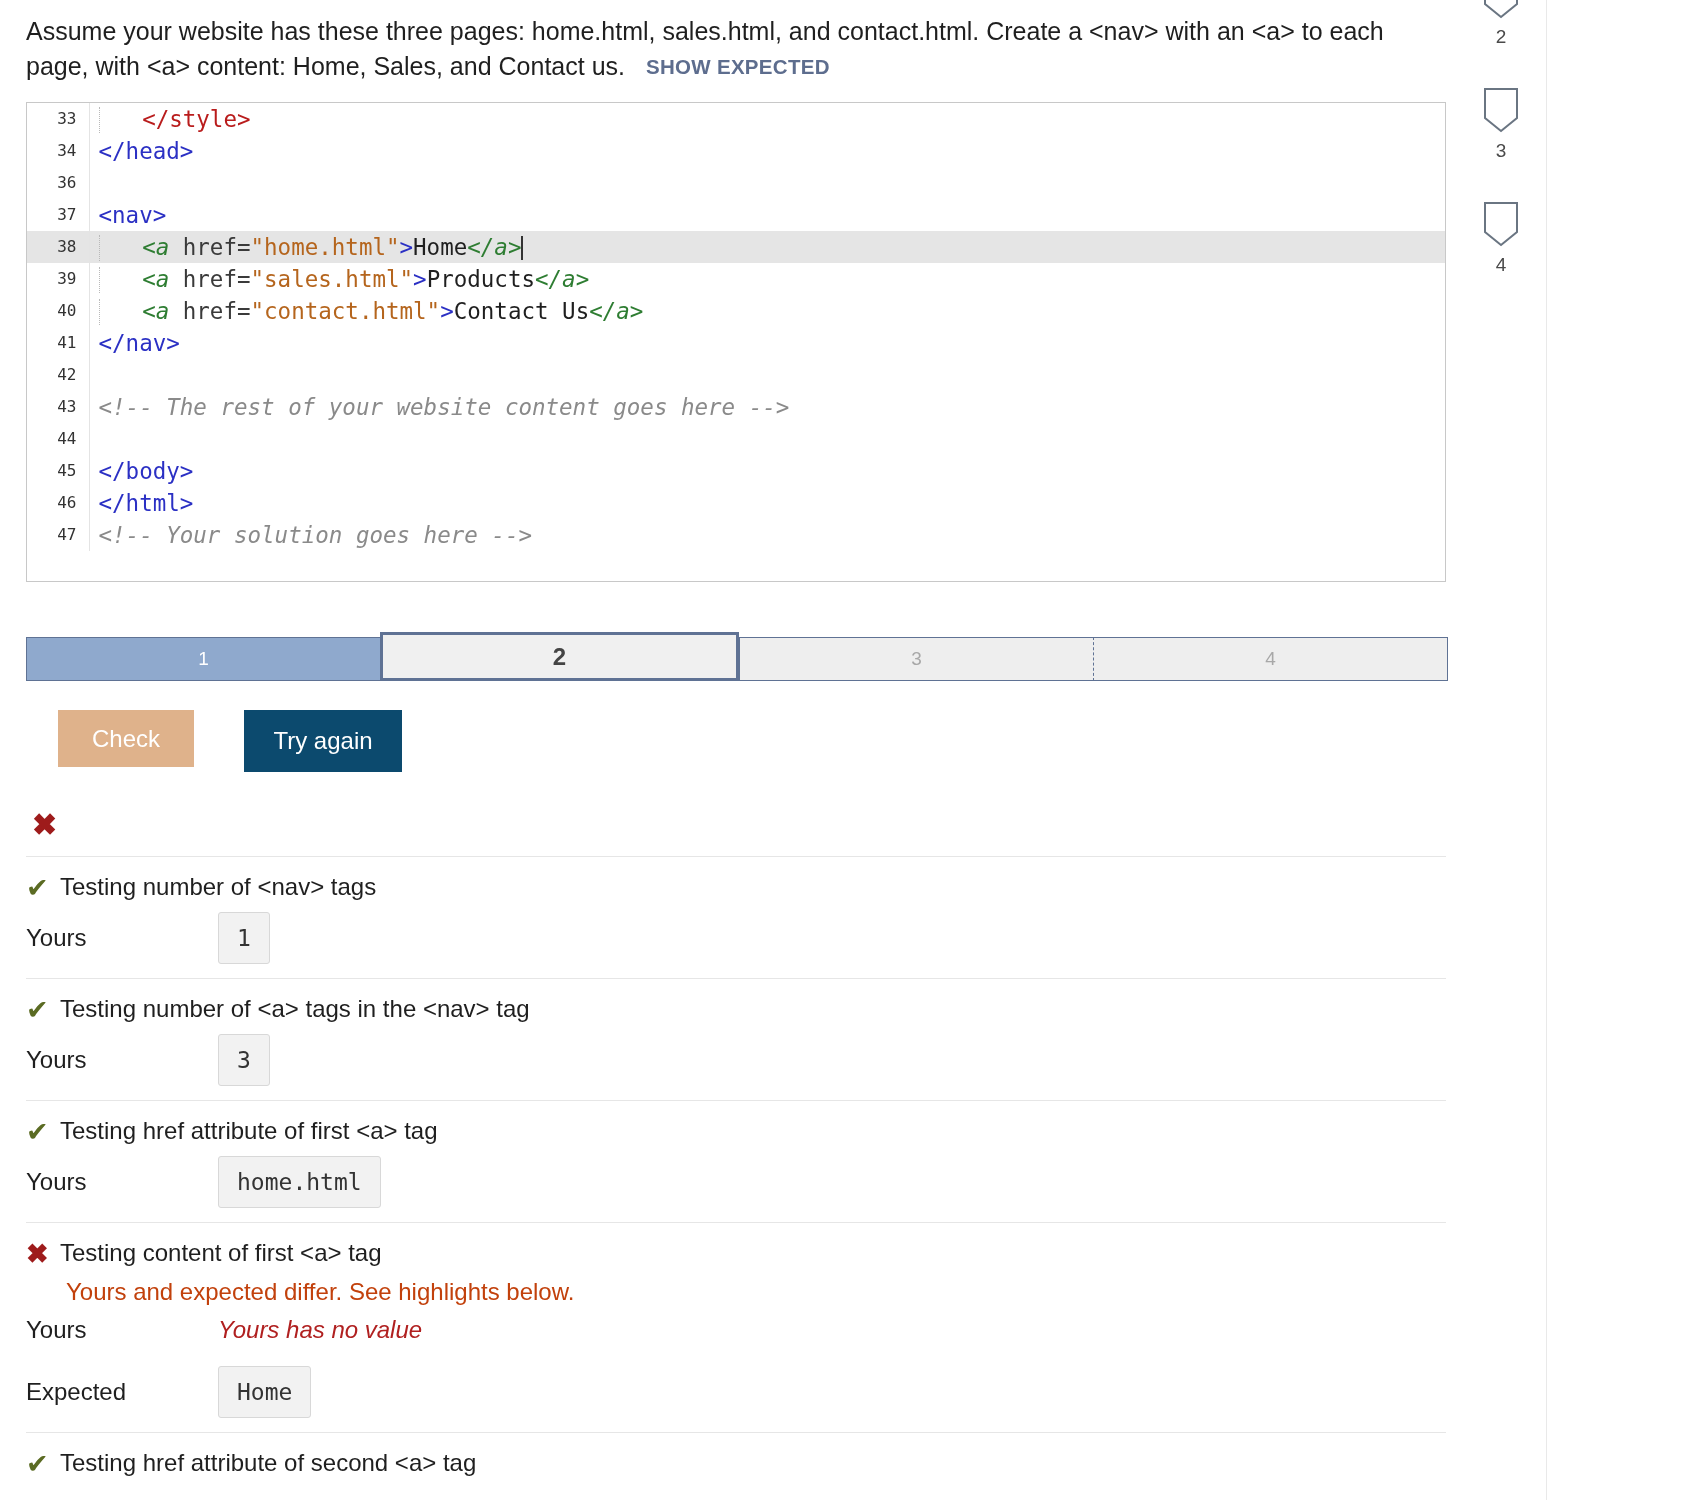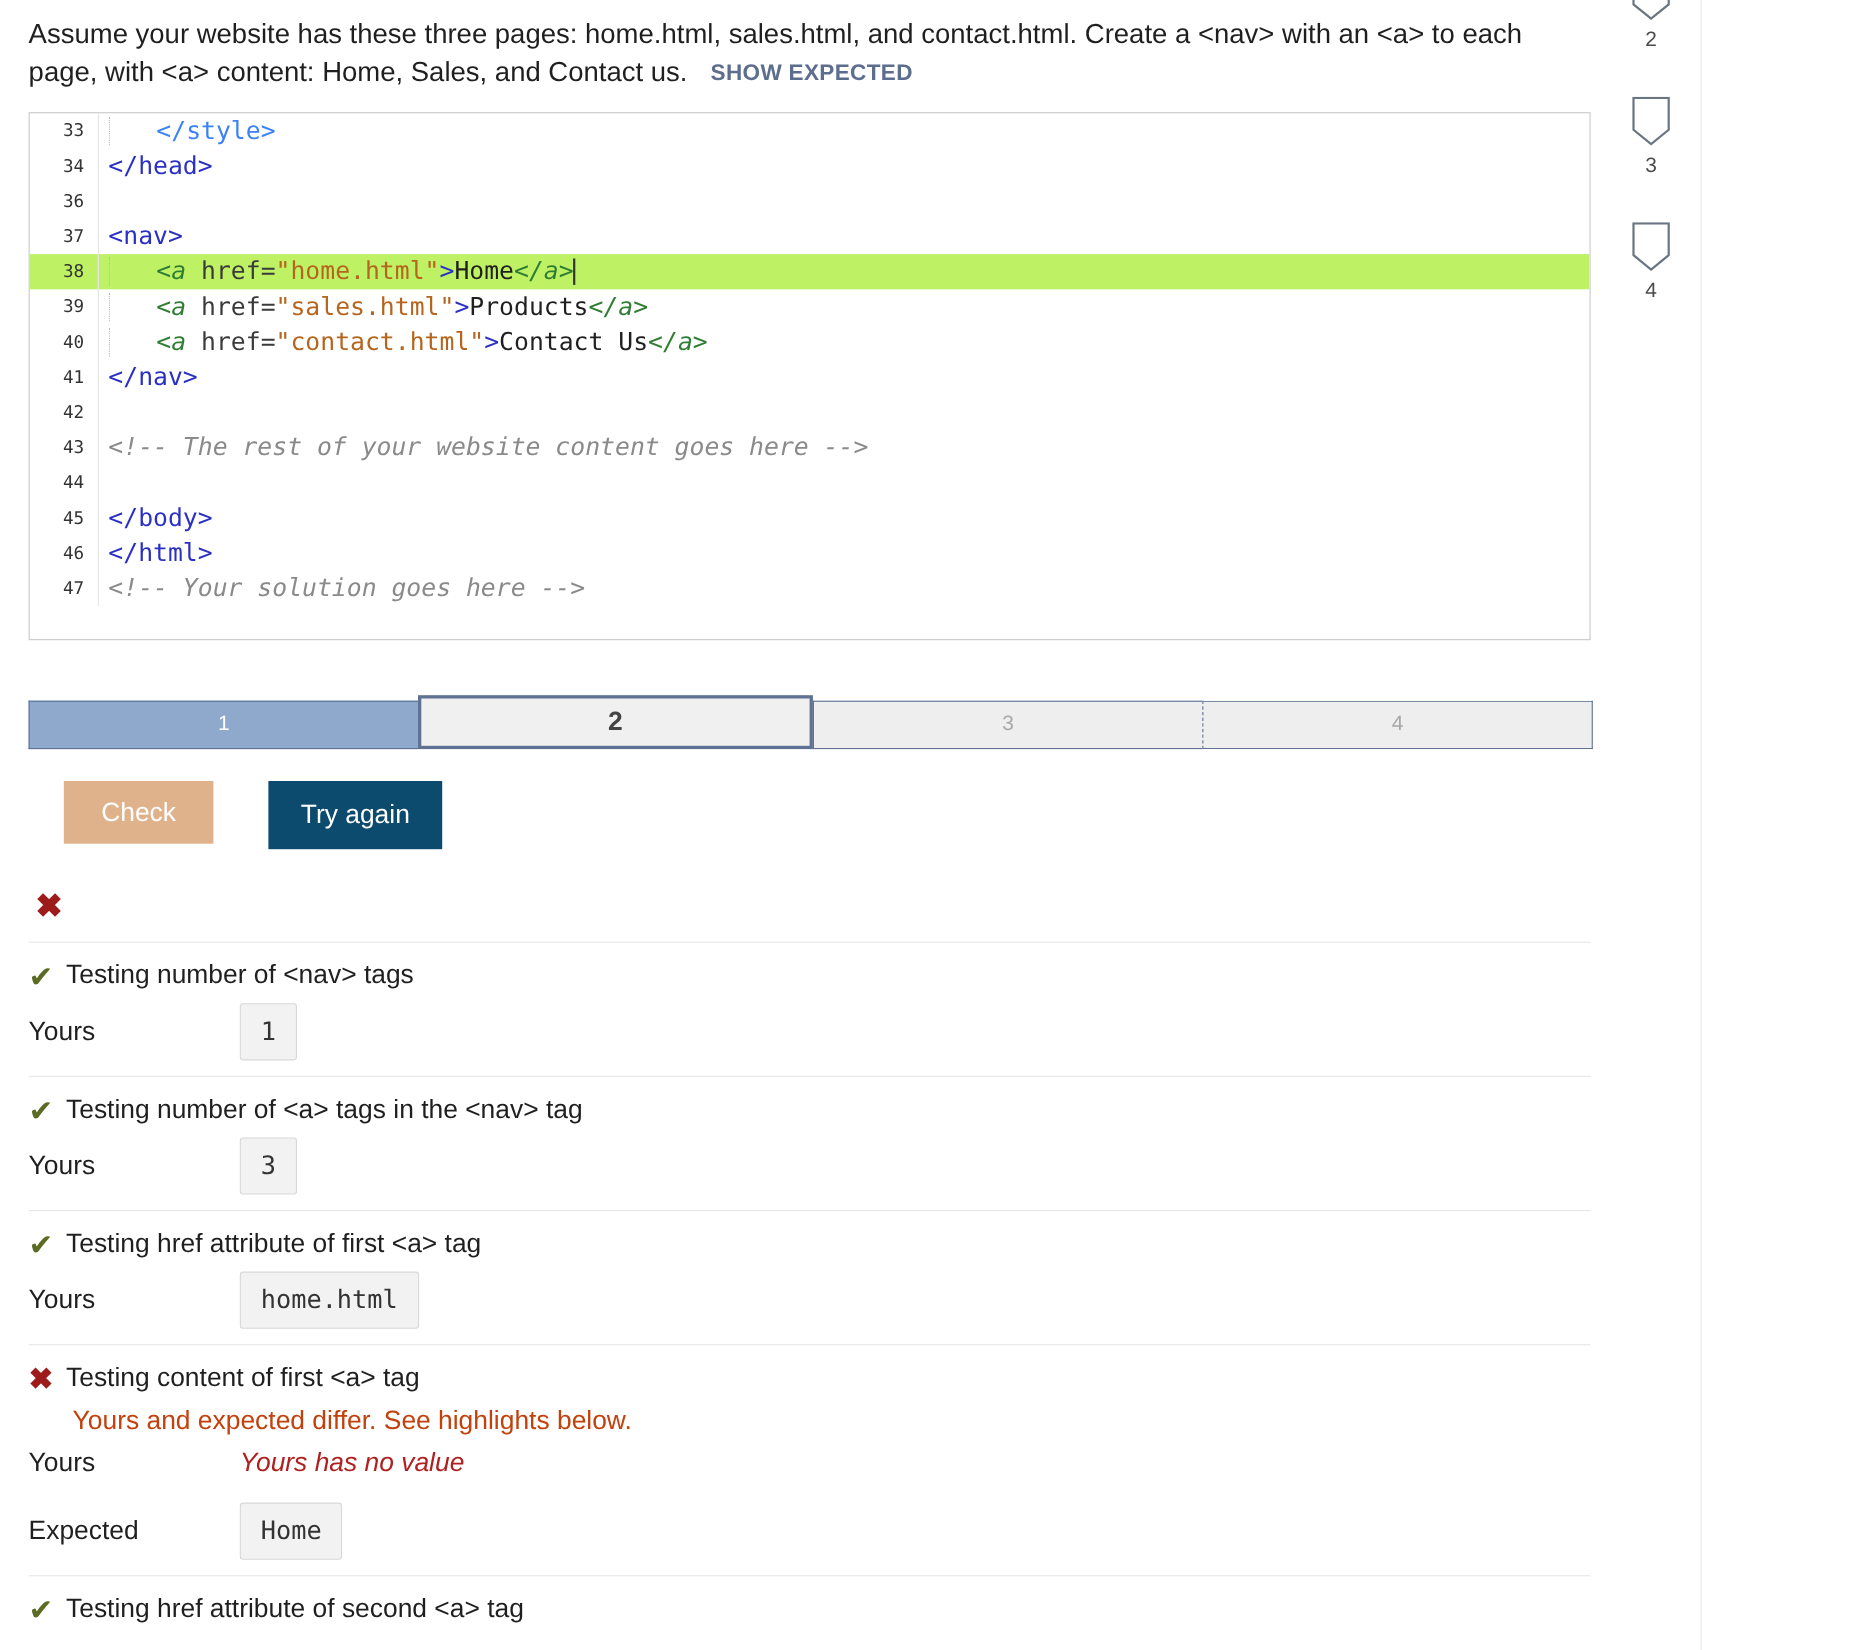--- a/index.html
+++ b/index.html
@@ -56,21 +56,21 @@
     position: relative;
   }
   .code-table {
     border-collapse: collapse;
     width: 100%;
     font-family: "DejaVu Sans Mono", "Liberation Mono", monospace;
     font-size: 22.5px;
     line-height: 30px;
   }
   .code-table tr { height: 30px; }
-  .code-table tr.active { background: #bef264; }
+  .code-table tr.active { background: #e5e5e5; }
   .ln {
     width: 62px;
     text-align: right;
     padding-right: 12px;
     color: #333333;
     border-right: 1px solid #e4e4e4;
     vertical-align: top;
     user-select: none;
     font-size: 16px;
     white-space: nowrap;
@@ -83,21 +83,21 @@
   }
   .indent-guide {
     display: inline-block;
     width: 3px;
     border-left: 1px dotted #b9b9b9;
     height: 26px;
     vertical-align: -6px;
     margin-right: 0;
   }
   .tag   { color: #2b30c4; }
-  .tagpk { color: #3b82f6; }
+  .tagpk { color: #b91c1c; }
   .tagg  { color: #2e7d32; font-style: italic; }
   .attr  { color: #3a3a3a; }
   .str   { color: #b5651d; }
   .txt   { color: #1f1f1f; }
   .cmt   { color: #8a8a8a; font-style: italic; }
   .caret {
     display: inline-block;
     width: 2px;
     height: 24px;
     background: #333;

